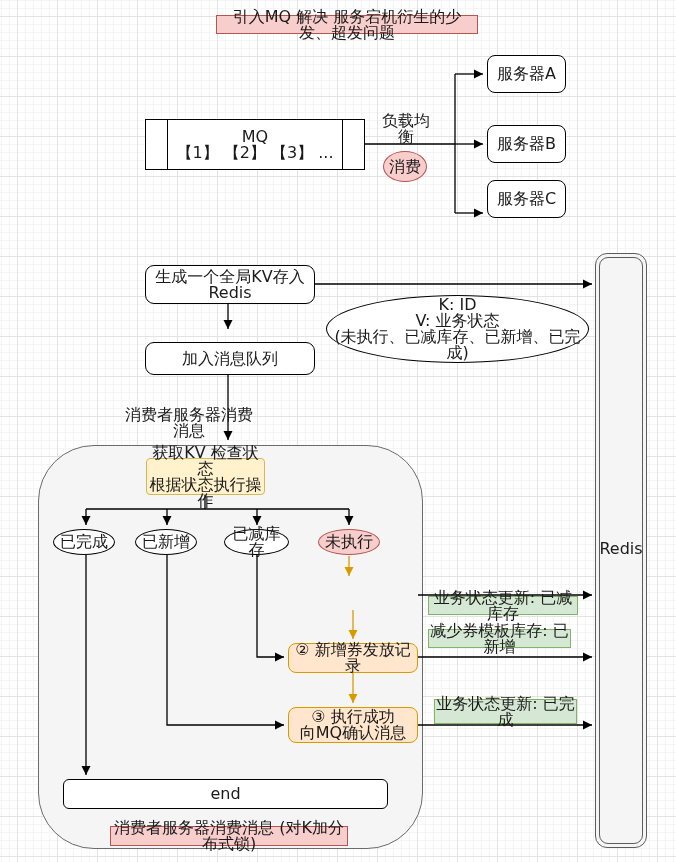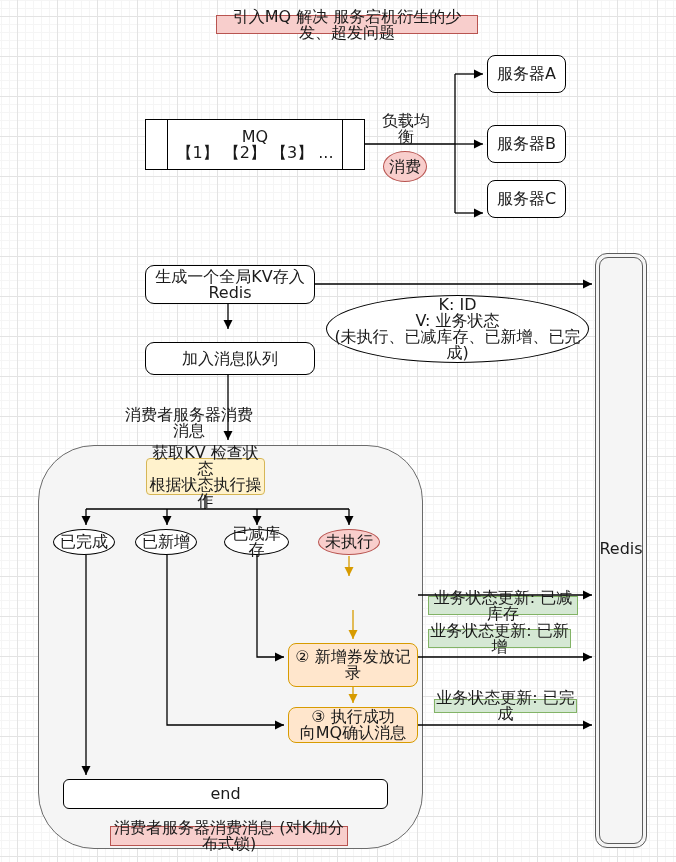--- a/index.html
+++ b/index.html
@@ -104,27 +104,27 @@
   <div class="node yellow" style="left:146px;top:458px;width:119px;height:37px;">
     <div>获取KV 检查状态</div>
     <div>根据状态执行操作</div>
   </div>
 
   <div class="node ellipse" style="left:53px;top:529px;width:62px;height:26px;background:#fff;border:1px solid #000;">已完成</div>
   <div class="node ellipse" style="left:135px;top:529px;width:62px;height:26px;background:#fff;border:1px solid #000;">已新增</div>
   <div class="node ellipse" style="left:224px;top:529px;width:65px;height:26px;background:#fff;border:1px solid #000;">已减库存</div>
   <div class="node pink ellipse" style="left:318px;top:529px;width:62px;height:26px;">未执行</div>
 
-  <div class="node orange" style="left:288px;top:643px;width:130px;height:44px;">② 新增券发放记录</div>
+  <div class="node orange" style="left:288px;top:643px;width:130px;height:30px;">② 新增券发放记录</div>
   <div class="node orange" style="left:288px;top:707px;width:130px;height:36px;">
     <div>③ 执行成功</div>
     <div>向MQ确认消息</div>
   </div>
 
   <div class="node rect" style="left:63px;top:779px;width:325px;height:30px;border-radius:6px;">end</div>
 
   <div class="node pink" style="left:110px;top:826px;width:238px;height:20px;">消费者服务器消费消息 (对K加分布式锁)</div>
 
   <div class="node green" style="left:428px;top:565px;width:150px;height:19px;margin-top:31px;">业务状态更新: 已减库存</div>
-  <div class="node green" style="left:428px;top:629px;width:143px;height:19px;">业务状态更新: 已新增</div>
-  <div class="node green" style="left:434px;top:699px;width:143px;height:14px;">业务状态更新: 已完成</div>
+  <div class="node green" style="left:428px;top:629px;width:143px;height:19px;">减少券模板库存: 已新增</div>
+  <div class="node green" style="left:434px;top:699px;width:143px;height:25px;">业务状态更新: 已完成</div>
 
 </div>
 
 </body></html>

